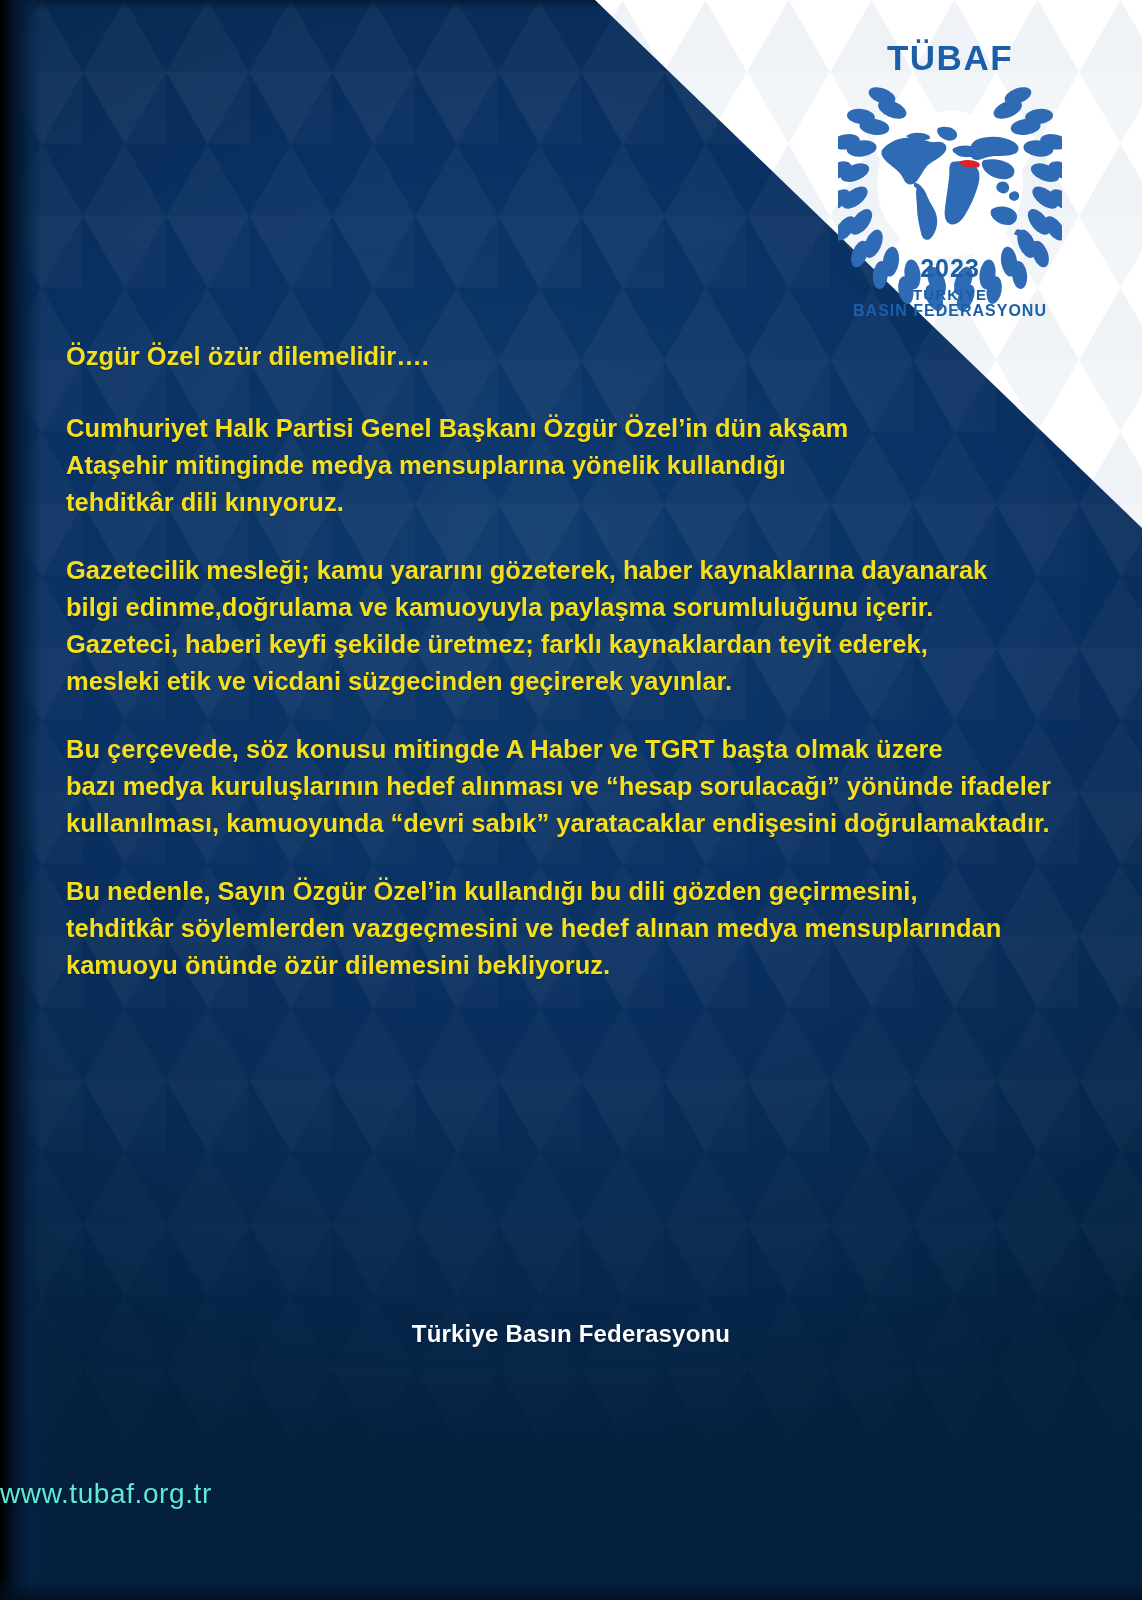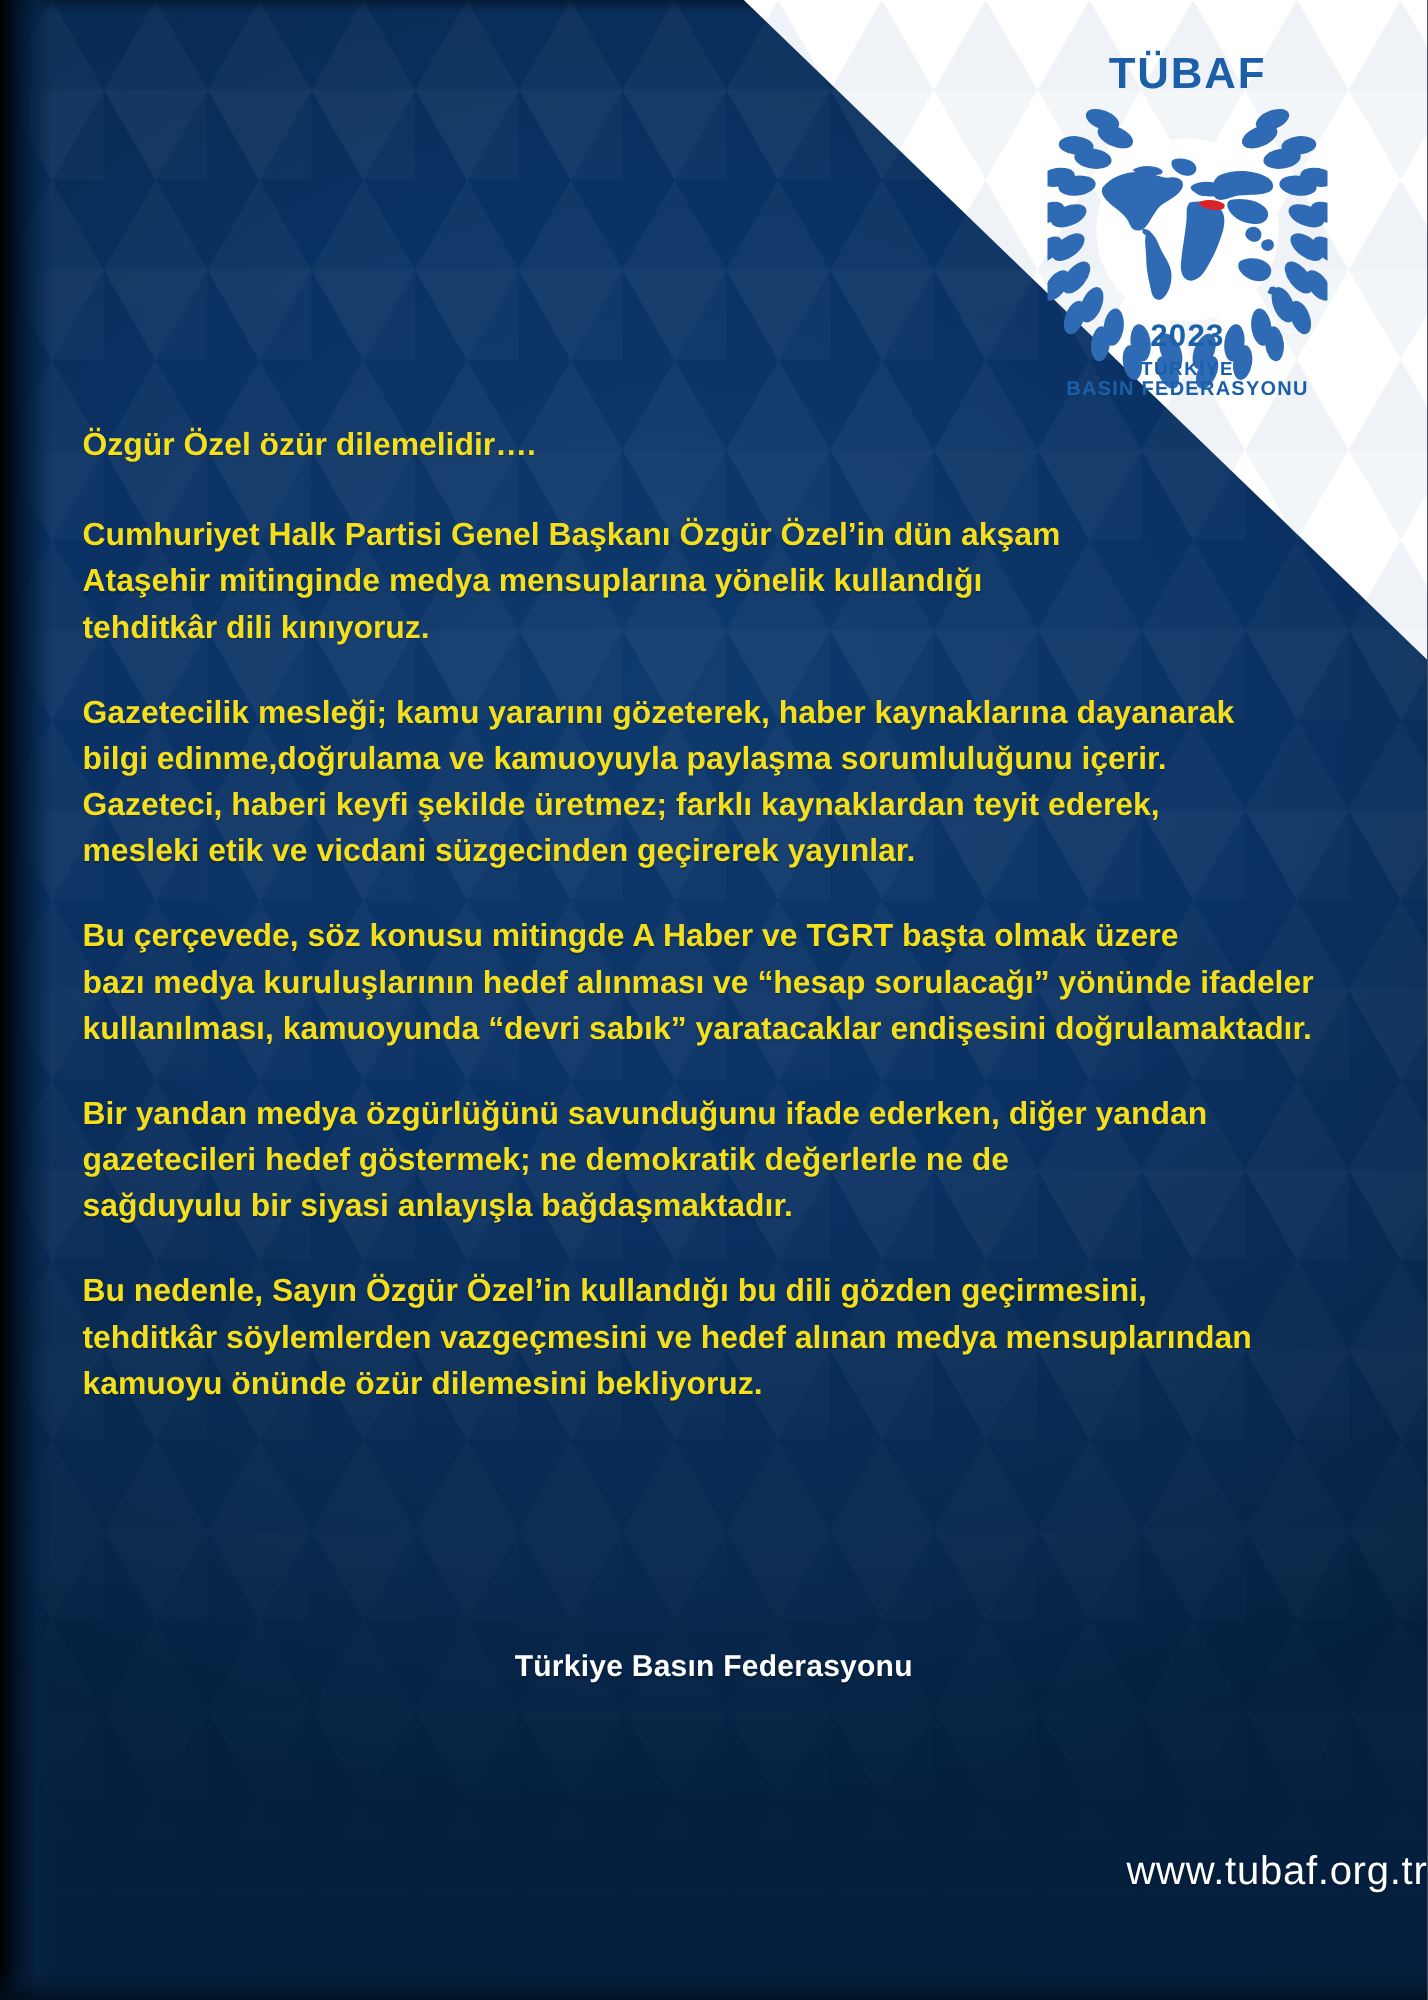--- a/index.html
+++ b/index.html
@@ -127,23 +127,23 @@
     font-size: 24px;
     font-weight: bold;
     letter-spacing: .2px;
     text-shadow: 0 1px 2px rgba(0,0,0,.3);
   }
   .site {
     position: absolute;
     left: 0;
     right: 0;
     top: 1478px;
-    text-align: right;
-    color: #ffffff;
-    font-size: 32px;
+    text-align: left;
+    color: #5eead4;
+    font-size: 28px;
     font-weight: normal;
     letter-spacing: .6px;
     text-shadow: 0 1px 3px rgba(0,0,0,.35);
   }
 </style>
 </head>
 <body>
 
 <div class="poster">
 
@@ -381,23 +381,20 @@
     <p> Cumhuriyet Halk Partisi Genel Başkanı Özgür Özel’in dün akşam
 Ataşehir mitinginde medya mensuplarına yönelik kullandığı
 tehditkâr dili kınıyoruz.</p>
     <p>Gazetecilik mesleği; kamu yararını gözeterek, haber kaynaklarına dayanarak
 bilgi edinme,doğrulama ve kamuoyuyla paylaşma sorumluluğunu içerir.
 Gazeteci, haberi keyfi şekilde üretmez; farklı kaynaklardan teyit ederek,
 mesleki etik ve vicdani süzgecinden geçirerek yayınlar.</p>
     <p>Bu çerçevede, söz konusu mitingde A Haber ve TGRT başta olmak üzere
 bazı medya kuruluşlarının hedef alınması ve “hesap sorulacağı” yönünde ifadeler
 kullanılması, kamuoyunda “devri sabık”  yaratacaklar endişesini doğrulamaktadır.</p>
-    <p>Bir yandan medya özgürlüğünü savunduğunu ifade ederken, diğer yandan
-gazetecileri hedef göstermek; ne demokratik değerlerle ne de
-sağduyulu bir siyasi anlayışla bağdaşmaktadır.</p>
     <p>Bu nedenle, Sayın Özgür Özel’in kullandığı bu dili gözden geçirmesini,
 tehditkâr söylemlerden vazgeçmesini ve hedef alınan medya mensuplarından
 kamuoyu önünde özür dilemesini bekliyoruz.</p>
   </div>
 
   <div class="signature">Türkiye Basın Federasyonu</div>
   <div class="site">www.tubaf.org.tr</div>
 
 </div>
 

